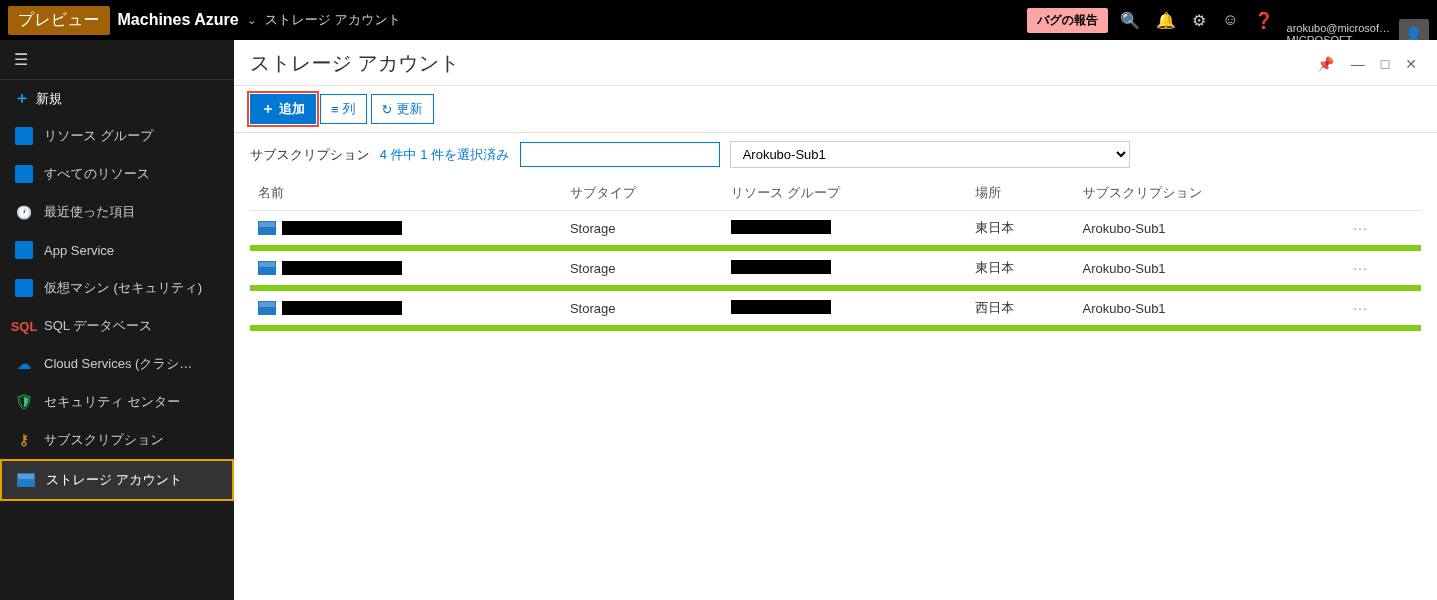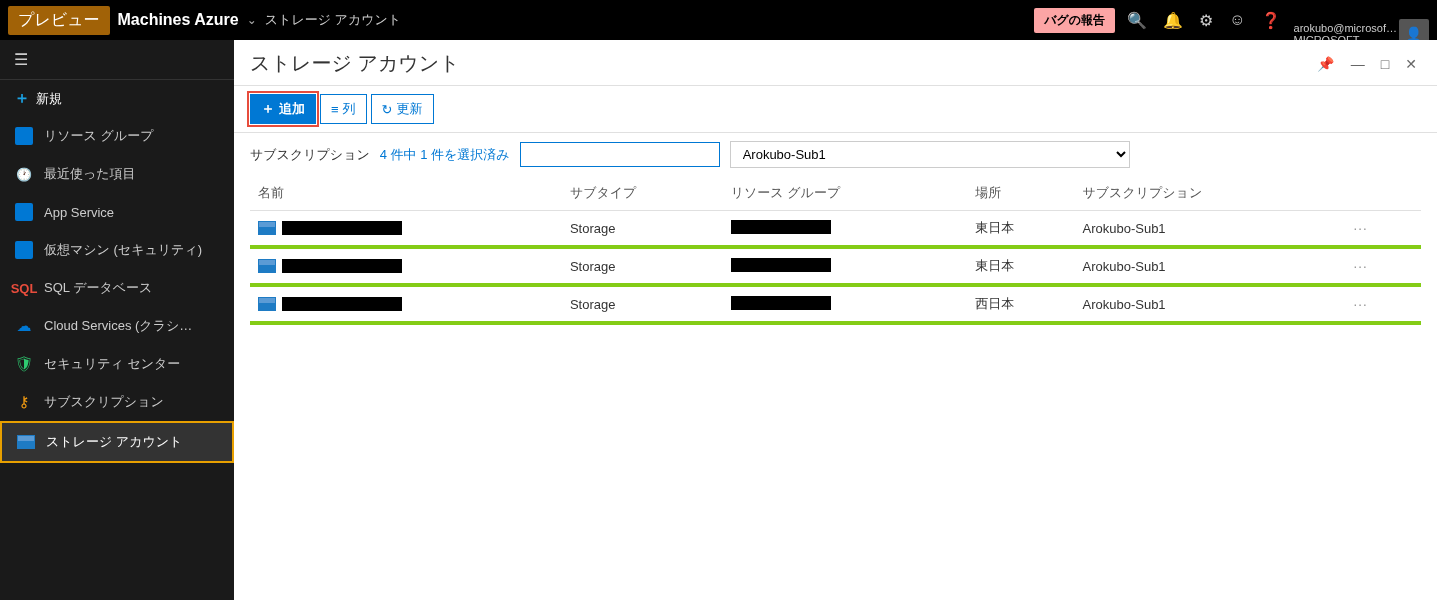--- a/index.html
+++ b/index.html
@@ -51,21 +51,21 @@
     }
     .title-icon {
       color: #ccc;
       font-size: 16px;
       cursor: pointer;
       padding: 0 4px;
     }
     .user-info {
       display: flex;
       align-items: center;
-      gap: 2px;
+      gap: 9px;
       color: #ccc;
       font-size: 11px;
       margin-top: 28px;
     }
     .avatar {
       width: 30px;
       height: 30px;
       background: #555;
       border-radius: 2px;
       display: flex;
@@ -239,21 +239,21 @@
     th {
       text-align: left;
       padding: 8px 8px;
       color: #555;
       font-weight: 400;
       white-space: nowrap;
     }
     td {
       padding: 8px 8px;
       color: #333;
-      border-bottom: 4px solid #84cc16;
+      border-bottom: 6px solid #84cc16;
       vertical-align: middle;
     }
     .more-btn {
       color: #999;
       cursor: pointer;
       font-size: 14px;
       padding: 2px 6px;
     }
   </style>
 </head>
@@ -289,20 +289,26 @@
     <div class="new-btn">
       <span class="plus">＋</span>
       <span>新規</span>
     </div>
 
     <div class="sidebar-item">
       <span class="sidebar-icon">
         <span style="display:inline-block;width:18px;height:18px;background:#0078d4;border-radius:2px;"></span>
       </span>
       <span>リソース グループ</span>
+    </div>
+    <div class="sidebar-item">
+      <span class="sidebar-icon">
+        <span style="display:inline-block;width:18px;height:18px;background:#0078d4;border-radius:2px;"></span>
+      </span>
+      <span>すべてのリソース</span>
     </div>
     <div class="sidebar-item">
       <span class="sidebar-icon">🕐</span>
       <span>最近使った項目</span>
     </div>
     <div class="sidebar-item">
       <span class="sidebar-icon">
         <span style="display:inline-block;width:18px;height:18px;background:#0078d4;border-radius:2px;"></span>
       </span>
       <span>App Service</span>

